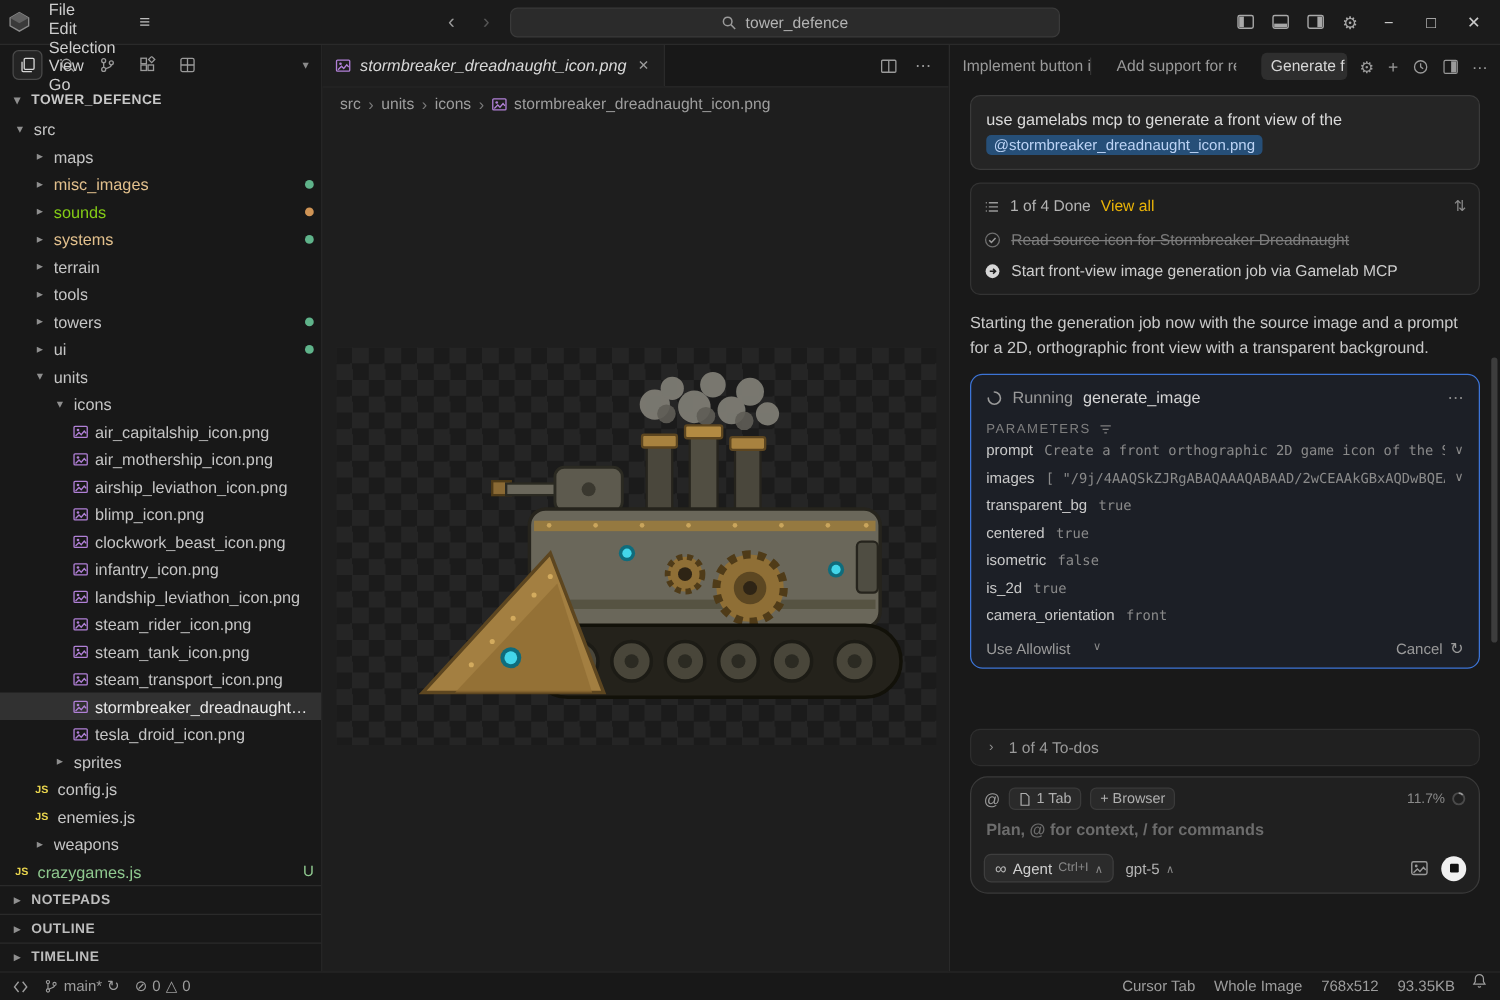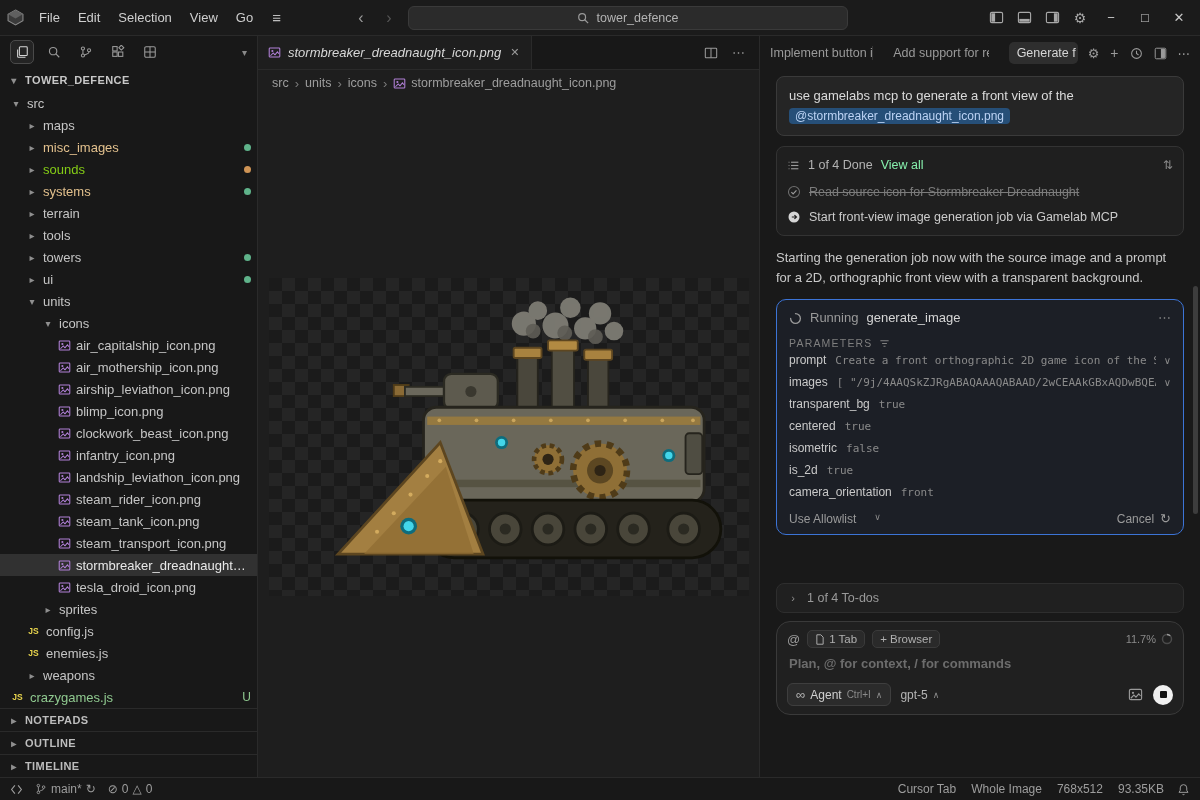--- a/index.html
+++ b/index.html
@@ -59,21 +59,21 @@
   .chat-tab { white-space:nowrap; overflow:hidden; max-width:120px; text-overflow:clip; }
   .chat-tab.divided { border-right:1px solid #333; padding-right:10px; }
   .chat-tab.active { background:#2e2e2e; color:#d6d6d6; padding:4px 8px; border-radius:5px; max-width:none; }
   .chat-tab-icons { margin-left:auto; display:flex; align-items:center; gap:11px; color:#9a9a9a; }
   .msg-box { margin-top:6px; background:#252525; border:1px solid #3a3a3a; border-radius:8px; padding:9px 12px; font-size:13px; color:#dadada; line-height:1.55; flex:none; }
   .file-pill { background:#264f78; color:#bcd3f5; border-radius:4px; padding:1px 6px; font-size:12px; }
   .read-line { margin-top:12px; font-size:12.5px; color:#8b8b8b; flex:none; }
   .read-file { color:#a9a9a9; }
   .todo-box { margin-top:10px; background:#1f1f1f; border:1px solid #333; border-radius:8px; padding:4px 0 6px; flex:none; }
   .todo-head { height:28px; display:flex; align-items:center; gap:8px; padding:0 10px; font-size:12.5px; color:#b3b3b3; }
-  .todo-viewall { color:#86efac; }
+  .todo-viewall { color:#eab308; }
   .todo-sort { margin-left:auto; color:#8a8a8a; font-size:12px; }
   .todo-item { min-height:25px; display:flex; align-items:center; gap:8px; padding:0 10px; font-size:12.5px; color:#cccccc; }
   .todo-text.done { color:#7c7c7c; text-decoration:line-through; }
   .para { margin-top:12px; font-size:13px; color:#c9c9c9; line-height:1.5; flex:none; }
   .tool-box { margin-top:12px; background:#1c1f26; border:1px solid #3c74d6; border-radius:10px; padding:10px 12px 8px; flex:none; }
   .tool-head { display:flex; align-items:flex-end; gap:8px; font-size:13px; color:#9a9a9a; }
   .tool-name { color:#d6d6d6; }
   .tool-more { margin-left:auto; color:#8a8a8a; }
   .params-label { margin-top:12px; display:flex; align-items:center; gap:6px; font-size:10.5px; letter-spacing:1.2px; color:#7f7f7f; }
   .param-row { height:22px; display:flex; align-items:center; overflow:hidden; }
@@ -94,37 +94,37 @@
   .agent-name { color:#d0d0d0; font-size:12px; }
   .agent-kbd { color:#8a8a8a; font-size:10px; }
   .mini-chev { color:#8a8a8a; font-size:9px; }
   .model { display:flex; align-items:center; gap:5px; color:#b5b5b5; font-size:12px; }
   .in-right { margin-left:auto; display:flex; align-items:center; gap:10px; }
   .stop-btn { width:20px; height:20px; border-radius:50%; background:#f0f0f0; display:flex; align-items:center; justify-content:center; }
   .stop-sq { width:7px; height:7px; background:#111; border-radius:1px; }
   .chat-scrollbar { position:absolute; right:2px; top:250px; width:5px; height:228px; background:#3d3d3d; border-radius:3px; }
 
   
-  .statusbar { height:23px; background:#181818; border-top:1px solid #2a2a2a; display:flex; align-items:center; padding:0 10px; gap:13px; font-size:12px; color:#9d9d9d; }
+  .statusbar { height:23px; background:#181818; border-top:1px solid #2a2a2a; display:flex; padding:0 10px; gap:13px; font-size:12px; color:#9d9d9d; }
   .sb-left { display:flex; align-items:center; gap:12px; }
   .sb-group { display:flex; align-items:center; gap:4px; }
   .status-right { margin-left:auto; display:flex; align-items:center; gap:15px; }
   svg { display:block; }
 </style>
 </head>
 <body>
 
 <div class="titlebar">
   <span class="logo">
     <svg width="17" height="17" viewBox="0 0 16 16">
         <polygon points="8,1 15,5 15,11 8,15 1,11 1,5" fill="#3a3a3a" stroke="#8a8a8a" stroke-width="1"></polygon>
         <polygon points="8,1 15,5 8,9 1,5" fill="#606060"></polygon>
       </svg>
   </span>
-  <div style="display:flex; height:100%;">
+  <div style="display:flex; height:100%;flex-direction:column;">
       <div class="menu-item">File</div>
       <div class="menu-item">Edit</div>
       <div class="menu-item">Selection</div>
       <div class="menu-item">View</div>
       <div class="menu-item">Go</div>
     </div>
   <span class="hamburger">≡</span>
   <div class="nav-center">
     <span class="nav-arrow">‹</span>
     <span class="nav-arrow dim">›</span>

